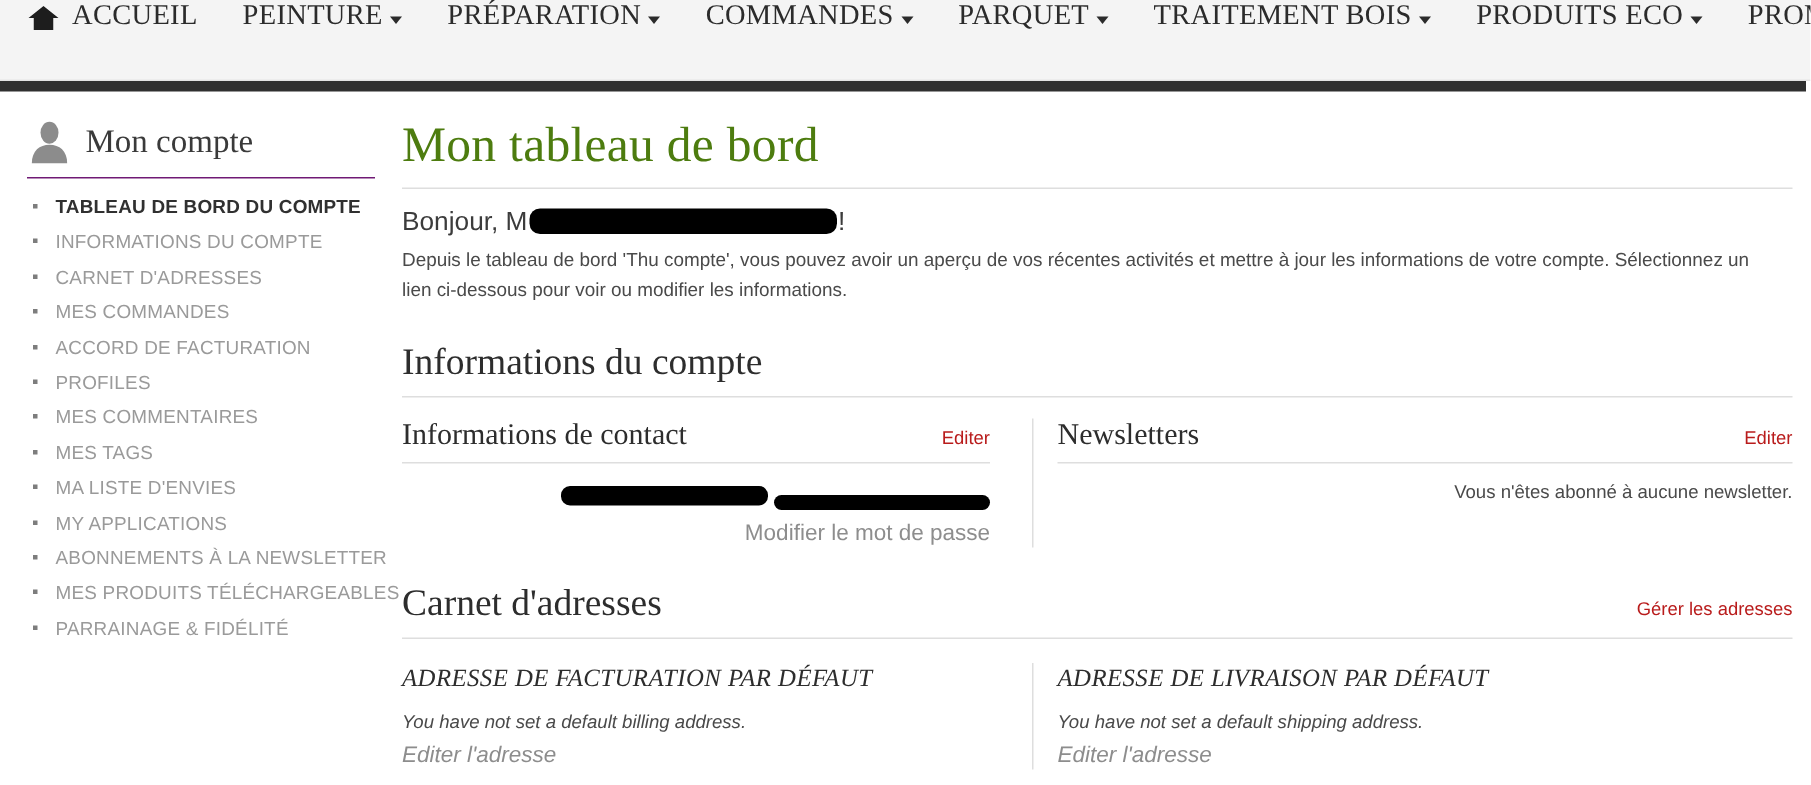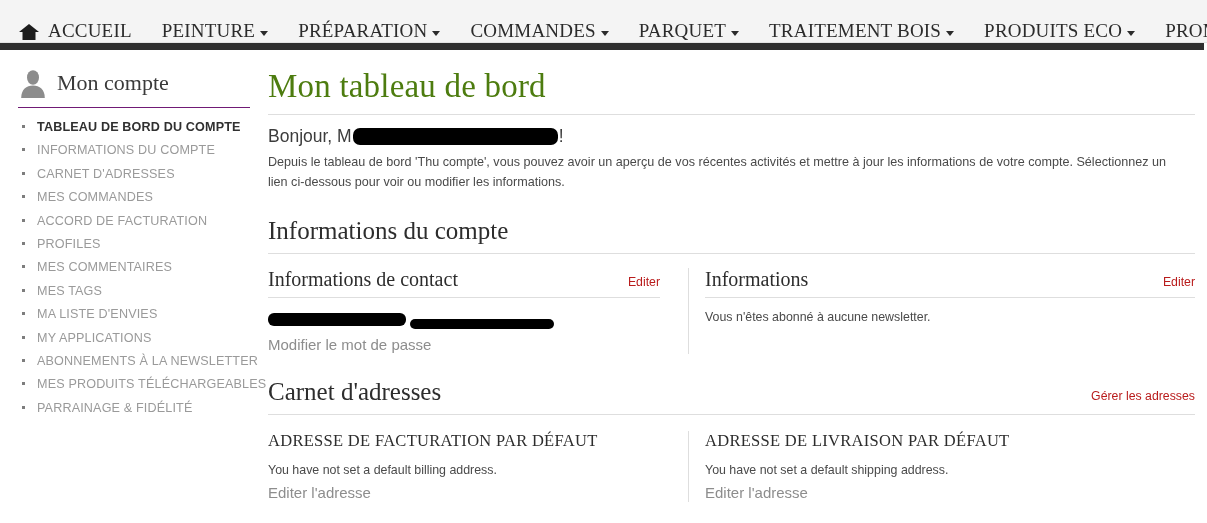--- a/index.html
+++ b/index.html
@@ -10,25 +10,25 @@
     overflow: hidden;
   }
   body {
     font-family: "Liberation Sans", sans-serif;
     color: #333333;
   }
 
   
   .topnav {
     position: relative;
-    height: 43px;
+    height: 54px;
     background: #f4f4f4;
     border-bottom: 1px solid #e3e3e3;
     display: flex;
-    align-items: flex-end;
+    align-items: flex-start;
     padding-left: 18px;
   }
   .topnav-underline {
     height: 7px;
     background: #2f2f2f;
     width: 1204px;
   }
   .nav-item {
     font-family: "Liberation Serif", serif;
     font-size: 19px;
@@ -206,40 +206,41 @@
     border-bottom: 1px solid #dedede;
     padding-bottom: 6px;
   }
   .box-title {
     font-family: "Liberation Serif", serif;
     font-size: 20px;
     font-weight: normal;
     color: #2d2d2d;
     margin: 0;
   }
-  .box-body { padding-top: 12px; }
+  .box-body { padding-top: 12px; text-align: right; }
   .redact-line1 { width: 138px; height: 13px; border-radius: 6px; }
   .redact-line2 { width: 144px; height: 10px; border-radius: 5px; margin-top: 9px; }
   .muted-text {
     font-size: 12.4px;
     color: #4a4a4a;
     margin: 0;
   }
   .sub-link {
     display: inline-block;
     font-size: 15px;
     color: #8d8d8d;
     margin-top: 7px;
     cursor: pointer;
   }
 
   
   .addr-cols {
     display: flex;
     margin-top: 16px;
+    font-style: italic;
   }
   .addr-left { flex: 0 0 420px; padding-right: 28px; }
   .addr-right { flex: 1 1 auto; padding-left: 16px; }
   .addr-title {
     font-family: "Liberation Serif", serif;
     font-size: 16.5px;
     font-weight: normal;
     color: #2d2d2d;
     margin: 0 0 12px 0;
     letter-spacing: 0.3px;
@@ -355,21 +356,21 @@
           <span class="redact redact-line1"></span>
           <span class="redact redact-line2"></span>
           <span class="sub-link">Modifier le mot de passe</span>
         </div>
       </div>
 
       <div class="col-divider"></div>
 
       <div class="col-right">
         <div class="box-head">
-          <h3 class="box-title">Informations</h3>
+          <h3 class="box-title">Newsletters</h3>
           <span class="link">Editer</span>
         </div>
         <div class="box-body">
           <p class="muted-text">Vous n'êtes abonné à aucune newsletter.</p>
         </div>
       </div>
 
     </div>
 
     <div class="section-head">

